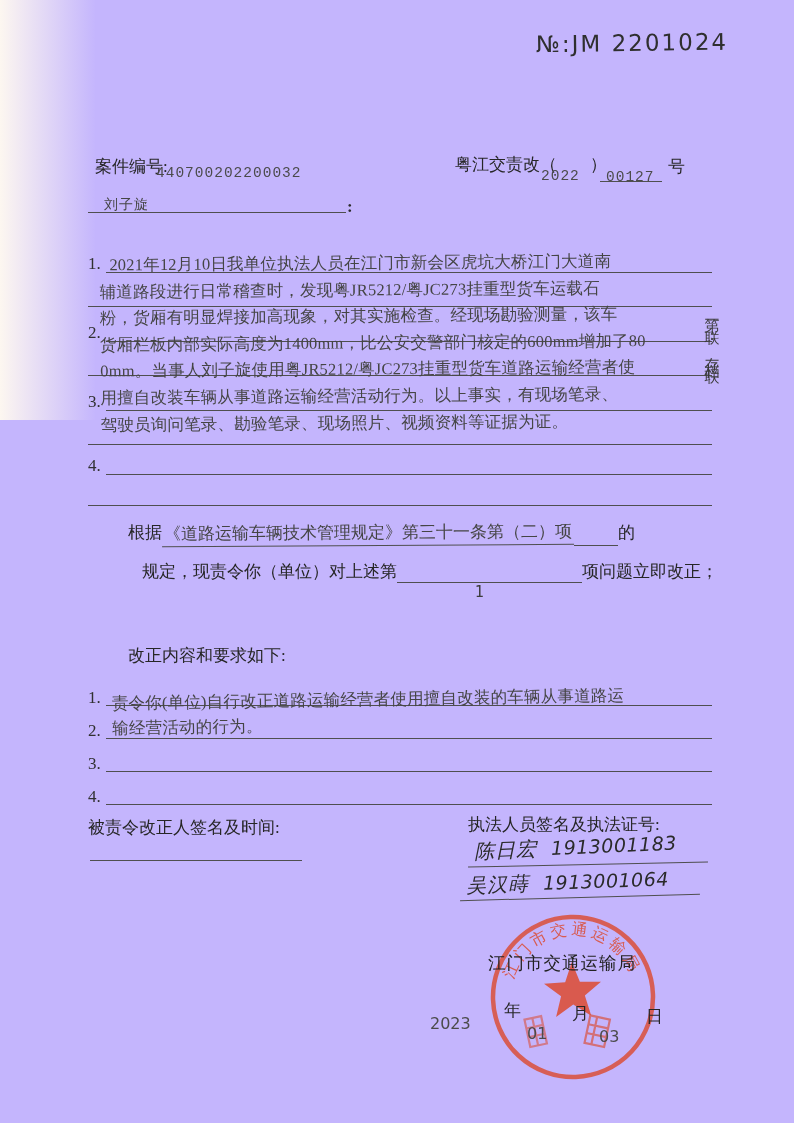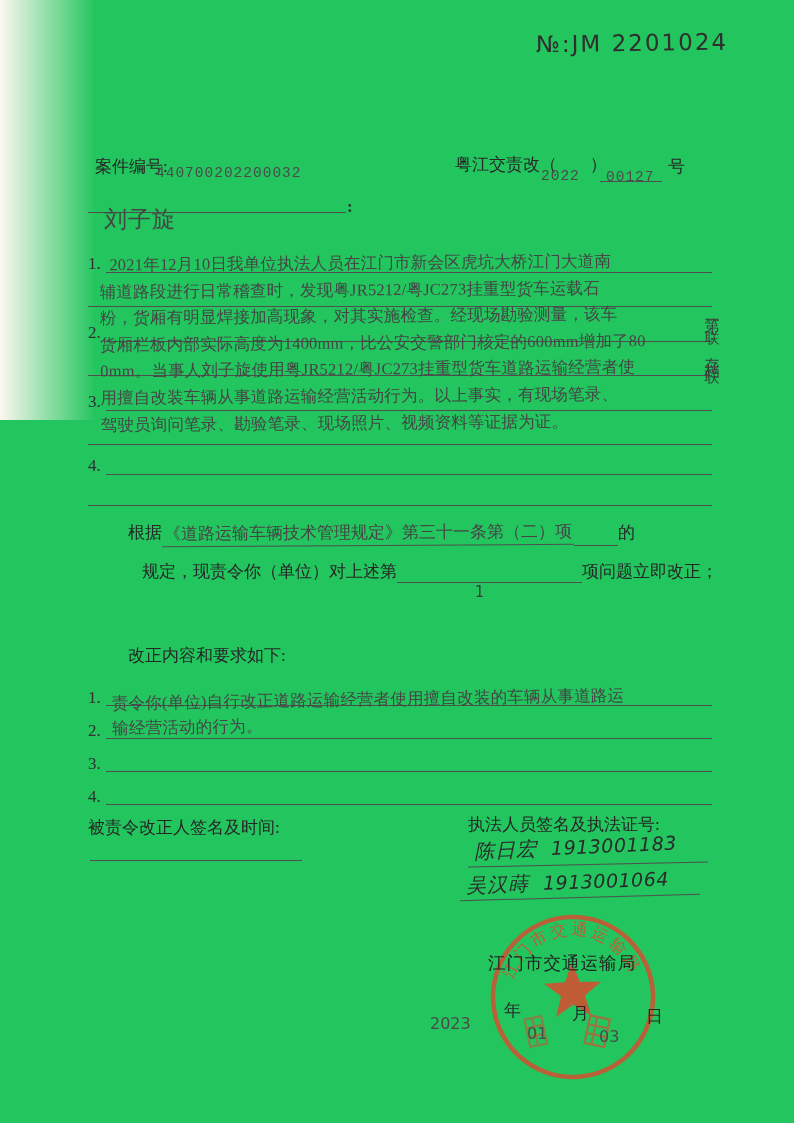--- a/index.html
+++ b/index.html
@@ -1,17 +1,17 @@
 <!DOCTYPE html>
 <html><head>
 <meta charset="utf-8">
 <style>
   html,body{margin:0;padding:0;background:#e8e8e8;}
   .page{
-    position:relative;width:794px;height:1123px;background:#22c55e;
+    position:relative;width:794px;height:1123px;background:#c4b5fd;
     font-family:"Liberation Serif","DejaVu Serif",serif;color:#2b2b2b;
     overflow:hidden;margin:0 auto;
   }
   .page::before{content:"";position:absolute;left:0;top:0;width:120px;height:420px;
     background:linear-gradient(90deg,#fdf7f0 0%,rgba(255,255,255,0) 80%);pointer-events:none;}
   .abs{position:absolute;}
   .serial{left:536px;top:30px;font-family:"DejaVu Sans","Liberation Sans",sans-serif;
     font-size:23px;letter-spacing:2px;color:#2f2f2f;transform:rotate(-0.8deg);}
   .title{left:0;right:60px;top:80px;text-align:center;font-size:28px;letter-spacing:9px;color:#262626;}
   .lbl{font-size:17px;color:#262626;}
@@ -39,21 +39,21 @@
   .footer-note{left:92px;top:916px;width:376px;font-size:15px;line-height:21.6px;
     text-align:justify;text-indent:2em;color:#333;}
   .authority{left:488px;top:951px;font-size:17.5px;letter-spacing:1px;color:#222;z-index:3;}
   .datechar{font-size:17px;color:#262626;z-index:3;}
   .dateval{font-size:16px;color:#4b4b4b;z-index:3;
     font-family:"DejaVu Sans","Liberation Sans",sans-serif;}
   .side-label{left:702px;top:306px;writing-mode:vertical-rl;font-size:15px;
     letter-spacing:6px;color:#3a3a3a;}
   .stamp{position:absolute;left:484px;top:908px;width:178px;height:178px;z-index:2;
     transform:rotate(-2deg);opacity:0.92;}
-  .name-line{left:104px;top:196px;font-size:23px;color:#454545;letter-spacing:1px;margin-top:8px;}
+  .name-line{left:104px;top:196px;font-size:14px;color:#454545;letter-spacing:1px;}
   .colon{left:347px;top:197px;font-size:17px;font-weight:bold;}
   .caseno{font-family:Liberation Mono, monospace;font-size:14.5px;letter-spacing:1px;}
 </style>
 </head>
 <body>
 
 <div class="page">
 
   <div class="abs serial">№:JM 2201024</div>
 

